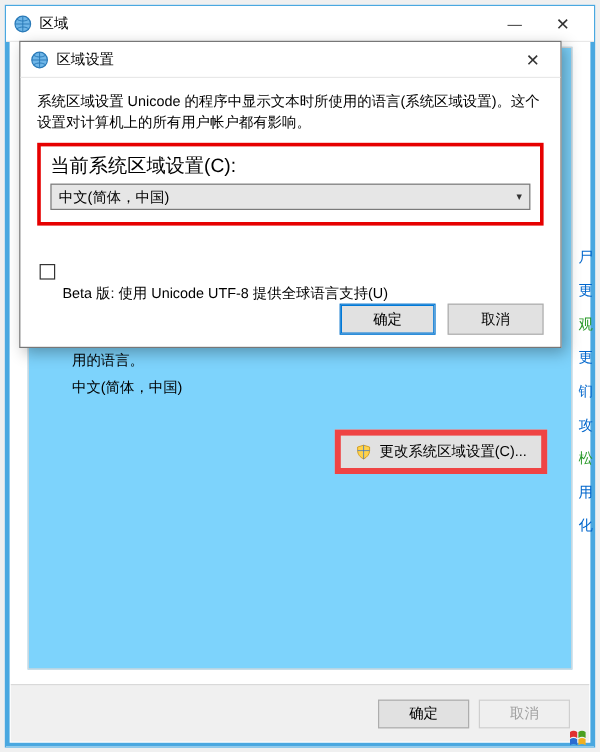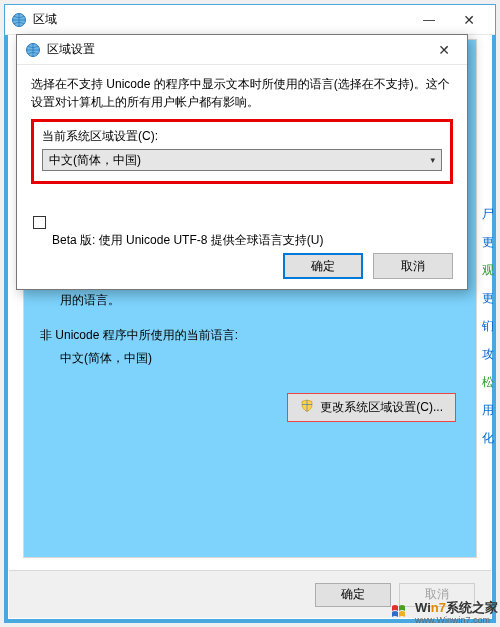--- a/index.html
+++ b/index.html
@@ -24,22 +24,22 @@
 
   .tab-panel { position: absolute; left: 14px; right: 14px; top: 0; bottom: 60px; border: 1px solid #d9d9d9; background: #7dd3fc; }
   .tab-content { position: absolute; left: 0; right: 0; top: 240px; bottom: 0; padding: 10px 16px; }
   .lang-line { font-size: 12px; color: #000; margin: 2px 0 0 20px; }
 
   .nonuni-label { font-size: 12px; color: #000; margin-top: 18px; }
   .nonuni-value { font-size: 12px; color: #000; margin: 6px 0 0 20px; }
 
   .change-locale-row { margin-top: 26px; text-align: right; padding-right: 4px; }
   .change-locale-btn {
-    display: inline-flex; align-items: flex-start; gap: 6px;
-    border: 1px solid #ef4444; background: #e1e1e1; padding: 5px 12px;
+    display: inline-flex; align-items: center; gap: 6px;
+    border: 5px solid #ef4444; background: #e1e1e1; padding: 5px 12px;
     font-size: 12px; color: #000;
   }
   .shield-icon { width: 14px; height: 14px; }
 
   .parent-button-row {
     position: absolute; left: 0; right: 0; bottom: 0; height: 48px;
     background: #f0f0f0; border-top: 1px solid #d9d9d9;
     display: flex; align-items: center; justify-content: flex-end; padding: 0 16px; gap: 8px;
   }
   .btn { min-width: 76px; height: 24px; background: #e1e1e1; border: 1px solid #adadad; font-size: 12px; color: #000; display: flex; align-items: center; justify-content: center; }
@@ -52,21 +52,21 @@
   }
   .modal-titlebar { display: flex; align-items: center; height: 30px; padding: 0 8px; border-bottom: 1px solid #e8e8e8; }
   .modal-title-icon { width: 16px; height: 16px; margin-right: 6px; }
   .modal-title { font-size: 12px; color: #000; flex: 1; }
   .modal-close { width: 30px; height: 28px; display: flex; align-items: center; justify-content: center; font-size: 14px; color: #333; }
 
   .modal-body { padding: 10px 14px 0 14px; }
   .modal-desc { font-size: 12px; color: #000; line-height: 1.5; }
 
   .highlight-box { border: 3px solid #e60000; padding: 6px 8px 10px 8px; margin-top: 8px; }
-  .hlabel { font-size: 12px; color: #000; margin-bottom: 4px; }
+  .hlabel { font-size: 16px; color: #000; margin-bottom: 4px; }
   .combo { display: flex; align-items: center; border: 1px solid #7a7a7a; background: #e6e6e6; height: 22px; padding: 0 6px; }
   .combo-text { font-size: 12px; color: #000; flex: 1; }
   .combo-arrow { font-size: 9px; color: #333; }
 
   .checkbox-row { display: flex; align-items: center; gap: 6px; margin: 12px 0 0 2px; }
   .checkbox { width: 13px; height: 13px; border: 1px solid #333; background: #fff; }
   .checkbox-label { font-size: 12px; color: #000; margin-top: 36px; }
 
   .modal-buttons { position: absolute; right: 14px; bottom: 10px; display: flex; gap: 10px; }
   .mbtn { width: 80px; height: 26px; background: #e1e1e1; border: 1px solid #adadad; font-size: 12px; color: #000; display: flex; align-items: center; justify-content: center; }
@@ -100,21 +100,20 @@
     <span class="parent-title">区域</span>
     <div class="win-btn">—</div>
     <div class="win-btn close">✕</div>
   </div>
 
   <div class="parent-body">
     <div class="tab-panel">
       <div class="tab-content">
         <div class="lang-line">用的语言。</div>
 
-        <div class="nonuni-label">非 Unicode 程序中所使用的当前语言:</div>
         <div class="nonuni-value">中文(简体，中国)</div>
 
         <div class="change-locale-row">
           <div class="change-locale-btn">
             <span class="shield-icon">
               <svg viewBox="0 0 14 14">
                   <path d="M7 1l5 1.5v3c0 3-2 5.5-5 7-3-1.5-5-4-5-7v-3L7 1z" fill="#ffd24a" stroke="#c78a00" stroke-width="0.6"></path>
                   <path d="M7 1v11.5" stroke="#2b6cd4" stroke-width="0.6"></path>
                   <path d="M2 5.5h10" stroke="#2b6cd4" stroke-width="0.6"></path>
                 </svg>
@@ -138,21 +137,21 @@
       <svg viewBox="0 0 16 16">
           <circle cx="8" cy="8" r="6.5" fill="#6fb6e8" stroke="#2a7ab8"></circle>
           <path d="M1.5 8h13M8 1.5v13M3 4c3 2 7 2 10 0M3 12c3-2 7-2 10 0" stroke="#2a7ab8" fill="none" stroke-width="0.8"></path>
         </svg>
     </span>
     <span class="modal-title">区域设置</span>
     <div class="modal-close">✕</div>
   </div>
 
   <div class="modal-body">
-    <div class="modal-desc">选择在不支持 Unicode 的程序中显示文本时所使用的语言(选择在不支持)。这个设置对计算机上的所有用户帐户都有影响。</div>
+    <div class="modal-desc">系统区域设置 Unicode 的程序中显示文本时所使用的语言(系统区域设置)。这个设置对计算机上的所有用户帐户都有影响。</div>
 
     <div class="highlight-box">
       <div class="hlabel">当前系统区域设置(C):</div>
       <div class="combo">
         <span class="combo-text">中文(简体，中国)</span>
         <span class="combo-arrow">▾</span>
       </div>
     </div>
 
     <div class="checkbox-row">
@@ -181,19 +180,13 @@
 
 <div class="watermark">
   <span class="flag">
     <svg viewBox="0 0 22 18">
       <path d="M1 3 Q4 1 7 3 L7 8 Q4 6 1 8 Z" fill="#e03030"></path>
       <path d="M8 3 Q11 1 14 3 L14 8 Q11 6 8 8 Z" fill="#4aa020"></path>
       <path d="M1 9 Q4 7 7 9 L7 14 Q4 12 1 14 Z" fill="#2a6cd0"></path>
       <path d="M8 9 Q11 7 14 9 L14 14 Q11 12 8 14 Z" fill="#f0b020"></path>
     </svg>
   </span>
-  <span>
-    <span class="main">
-      <span>Wi</span><span class="accent">n7</span><span>系统之家</span>
-    </span>
-    <span class="sub">www.Winwin7.com</span>
-  </span>
 </div>
 
 </body></html>

